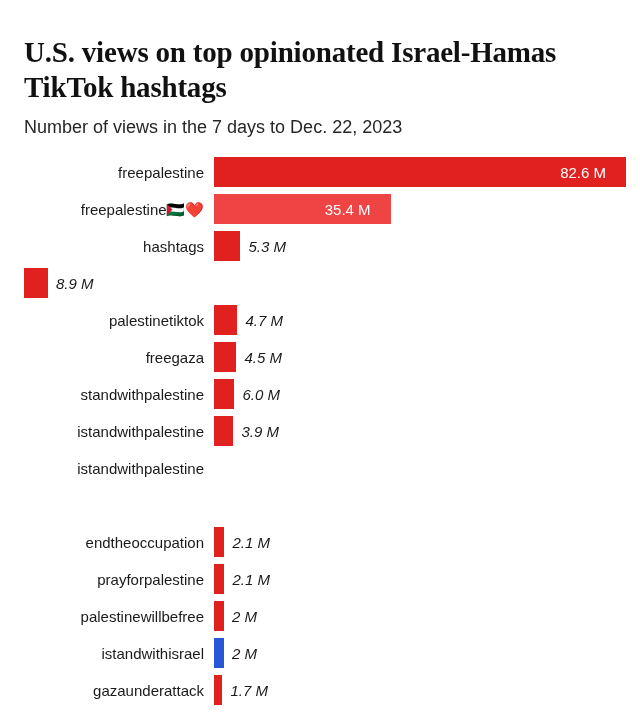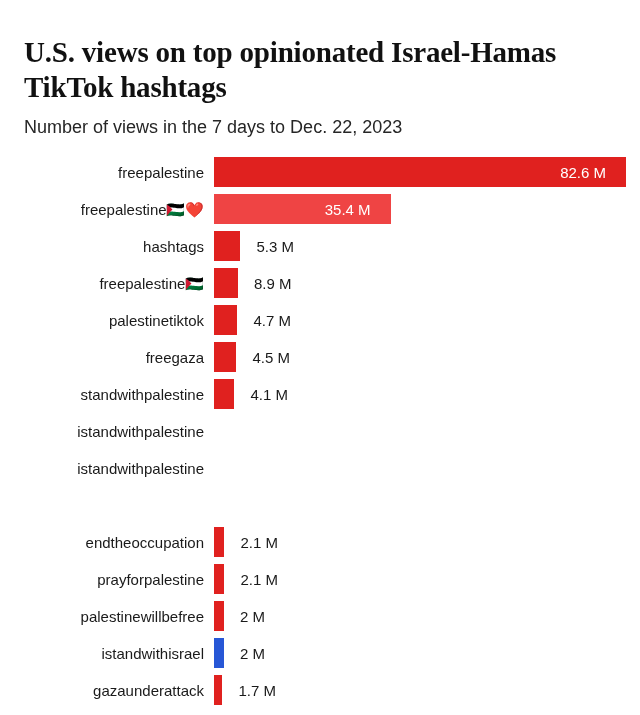--- a/index.html
+++ b/index.html
@@ -79,22 +79,23 @@
   }
   .val-inside {
     color: #ffffff;
     font-size: 15px;
     padding-right: 20px;
     white-space: nowrap;
   }
   .val-outside {
     color: #1a1a1a;
     font-size: 15px;
-    padding-left: 16px;
+    padding-left: 8px;
     white-space: nowrap;
+    font-style: italic;
   }
 </style>
 </head>
 <body>
 
 <div class="page">
   <h1 class="title">U.S. views on top opinionated Israel-Hamas TikTok hashtags</h1>
   <p class="subtitle">Number of views in the 7 days to Dec. 22, 2023</p>
   <div class="chart" id="chart">
       <div class="row">
@@ -114,21 +115,20 @@
         </div>
       </div>
       <div class="row">
         <div class="cat-label">hashtags</div>
         <div class="bar-area">
           <div class="bar" style="width: 26.4358px; background: rgb(224, 33, 31);"></div>
           <span class="val-outside">5.3 M</span>
         </div>
       </div>
       <div class="row">
-        <div class="cat-label">freepalestine🇵🇸</div>
         <div class="bar-area">
           <div class="bar" style="width: 23.9419px; background: rgb(224, 33, 31);"></div>
           <span class="val-outside">8.9 M</span>
         </div>
       </div>
       <div class="row">
         <div class="cat-label">palestinetiktok</div>
         <div class="bar-area">
           <div class="bar" style="width: 23.4431px; background: rgb(224, 33, 31);"></div>
           <span class="val-outside">4.7 M</span>
@@ -138,25 +138,29 @@
         <div class="cat-label">freegaza</div>
         <div class="bar-area">
           <div class="bar" style="width: 22.4455px; background: rgb(224, 33, 31);"></div>
           <span class="val-outside">4.5 M</span>
         </div>
       </div>
       <div class="row">
         <div class="cat-label">standwithpalestine</div>
         <div class="bar-area">
           <div class="bar" style="width: 20.4504px; background: rgb(224, 33, 31);"></div>
-          <span class="val-outside">4.1 M</span>
+          <span class="val-outside">6.0 M</span>
         </div>
       </div>
       <div class="row">
         <div class="cat-label">istandwithpalestine</div>
+        <div class="bar-area">
+          <div class="bar" style="width: 19.4528px; background: rgb(224, 33, 31);"></div>
+          <span class="val-outside">3.9 M</span>
+        </div>
       </div>
       <div class="row">
         <div class="cat-label">istandwithpalestine</div>
       </div>
       <div class="row">
       </div>
       <div class="row">
         <div class="cat-label">endtheoccupation</div>
         <div class="bar-area">
           <div class="bar" style="width: 10.4746px; background: rgb(224, 33, 31);"></div>

